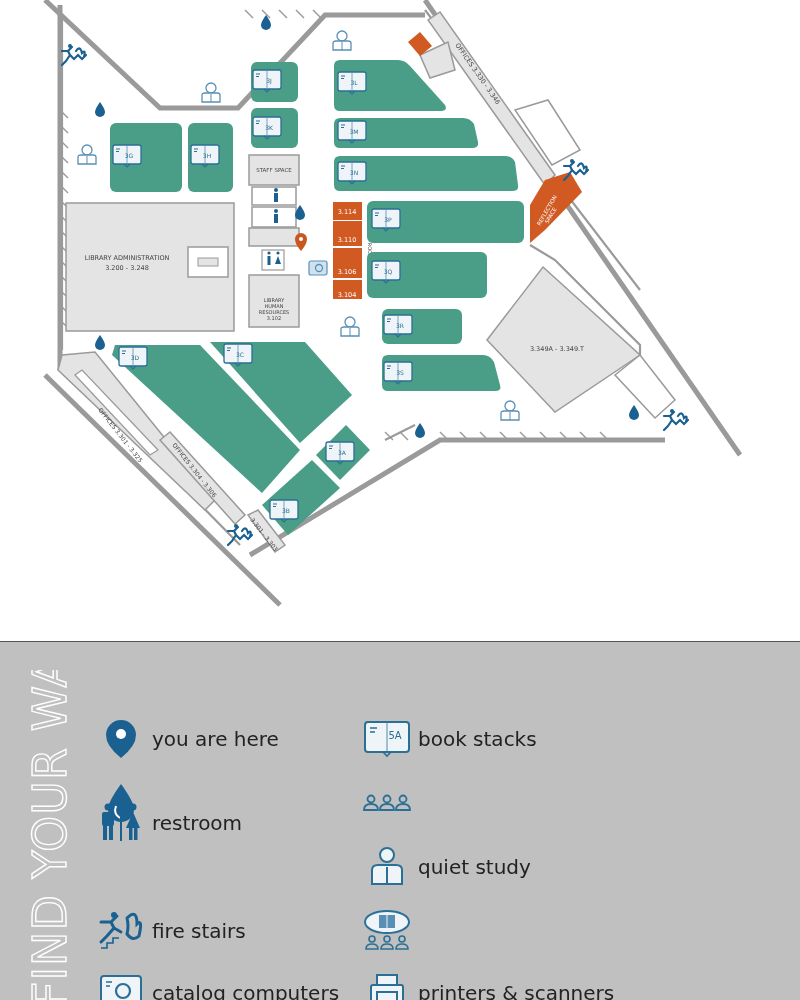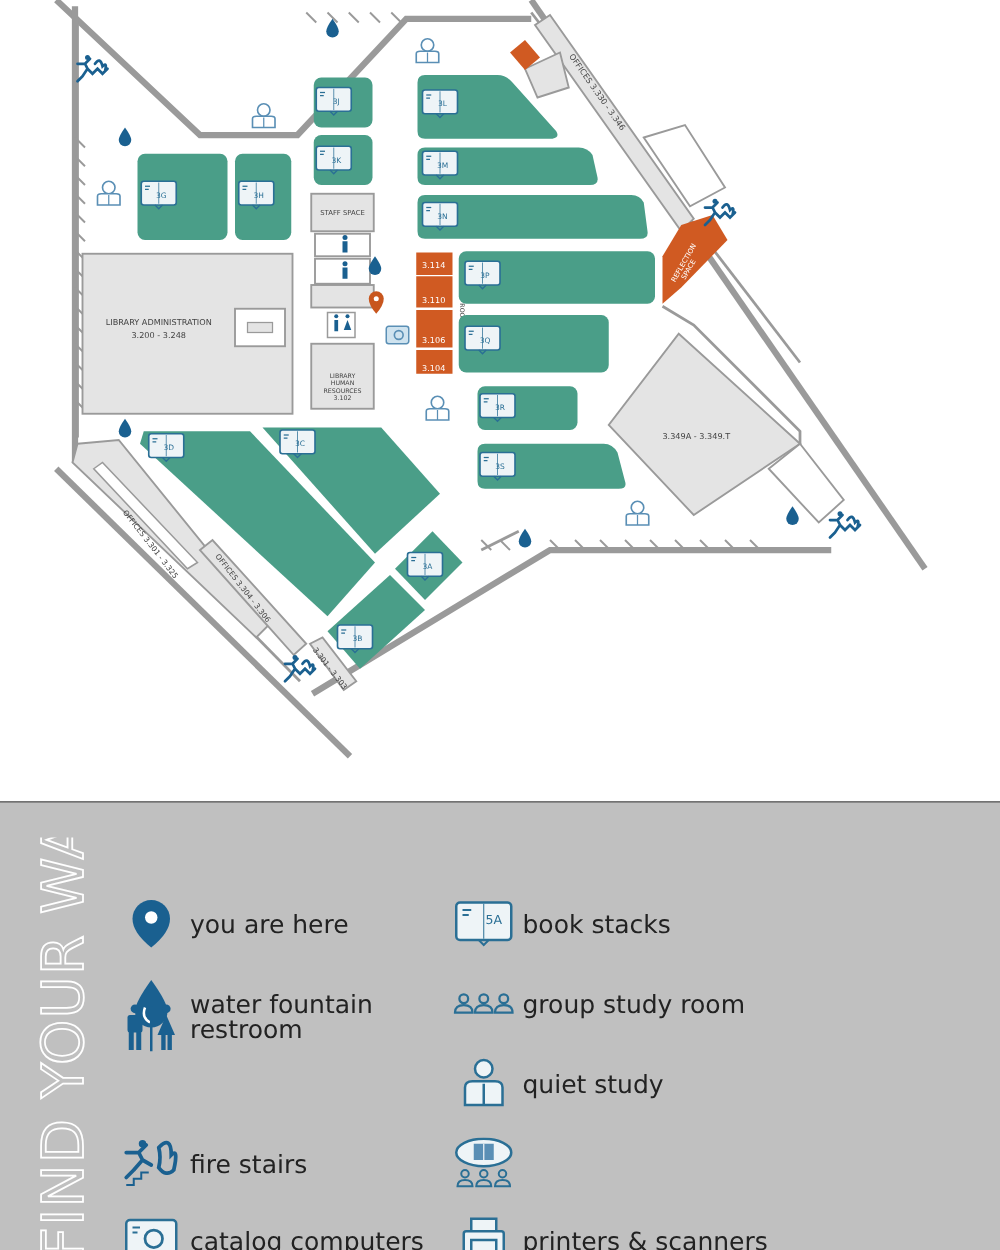--- a/index.html
+++ b/index.html
@@ -299,21 +299,20 @@
   </div>
   <span class="leg-label">you are here</span>
 </div>
 <div class="leg-item" style="left:96px; top:782px;">
   <div class="leg-icon">
     <svg width="34" height="42" viewBox="0 0 34 42">
         <path d="M17 2 Q30 20 30 27 A13 13 0 0 1 4 27 Q4 20 17 2 Z" fill="#1a6090"></path>
         <path d="M12 24 Q9 32 16 36" fill="none" stroke="#fff" stroke-width="2"></path>
       </svg>
   </div>
-  <span class="leg-label">water fountain</span>
 </div>
 <div class="leg-item" style="left:96px; top:802px;">
   <div class="leg-icon">
     <svg width="48" height="42" viewBox="0 0 48 42">
       <g fill="#1a6090">
         <circle cx="11" cy="5" r="3.5"></circle>
           <rect x="5" y="10" width="12" height="14" rx="2"></rect>
           <rect x="6" y="22" width="4" height="16"></rect>
           <rect x="12" y="22" width="4" height="16"></rect>
         <rect x="23" y="3" width="2" height="36"></rect>
@@ -370,21 +369,20 @@
       <g fill="none" stroke="#2a6f95" stroke-width="1.8">
         <circle cx="9" cy="17" r="3.5"></circle>
           <path d="M2 28 Q2 22 9 22 Q16 22 16 28 Z"></path>
         <circle cx="25" cy="17" r="3.5"></circle>
           <path d="M18 28 Q18 22 25 22 Q32 22 32 28 Z"></path>
         <circle cx="41" cy="17" r="3.5"></circle>
           <path d="M34 28 Q34 22 41 22 Q48 22 48 28 Z"></path>
       </g>
     </svg>
   </div>
-  <span class="leg-label">group study room</span>
 </div>
 <div class="leg-item" style="left:362px; top:846px;">
   <div class="leg-icon">
     <svg width="50" height="42" viewBox="0 0 50 42">
       <g fill="#eef4f7" stroke="#2a6f95" stroke-width="2">
         <circle cx="25" cy="9" r="7"></circle>
         <path d="M10 38 L10 24 Q10 19 16 19 L34 19 Q40 19 40 24 L40 38 Z"></path>
         <line x1="25" y1="21" x2="25" y2="38"></line>
       </g>
     </svg>

